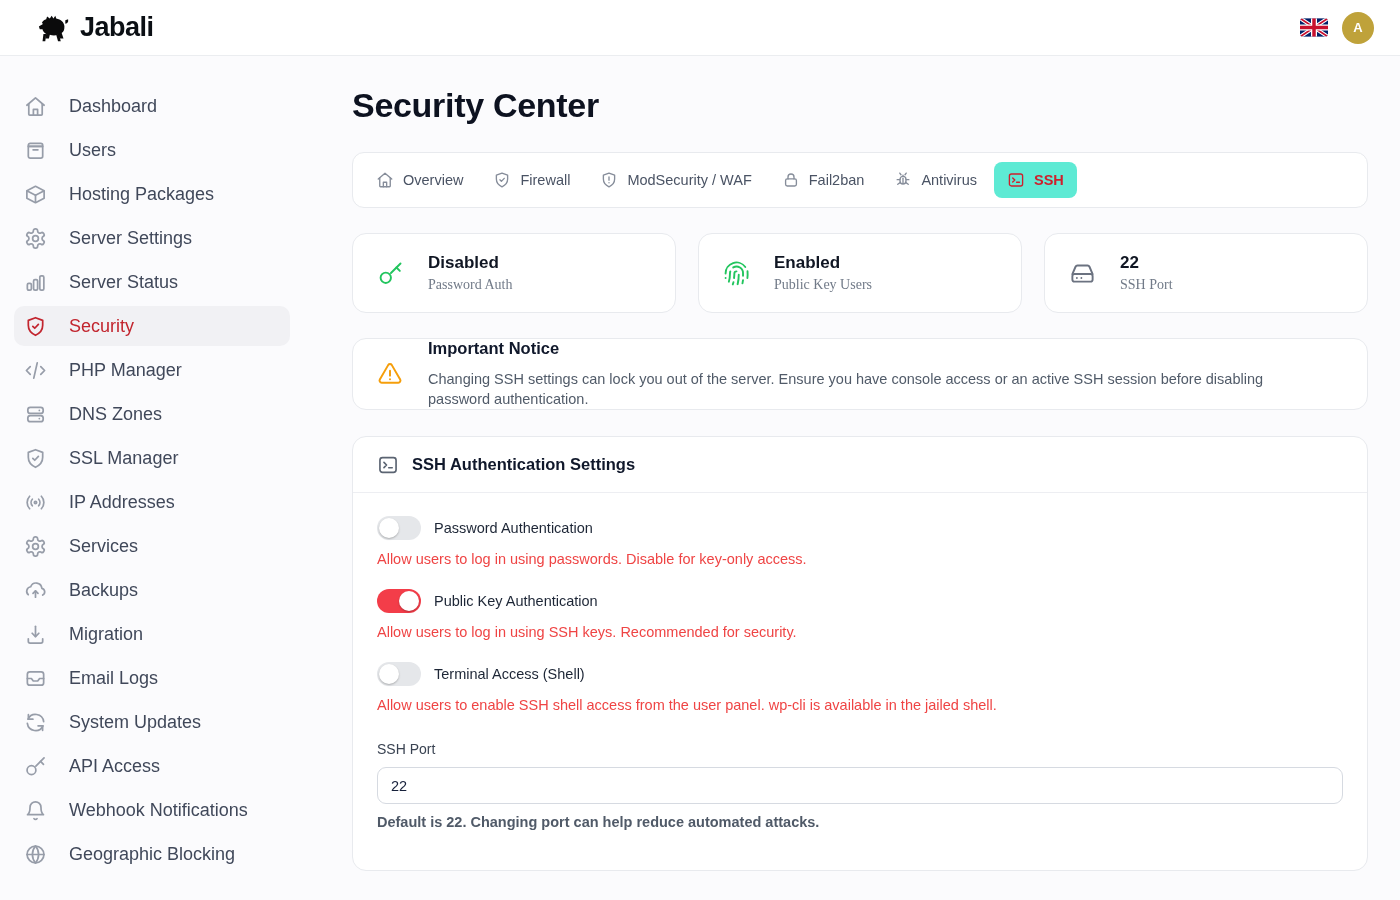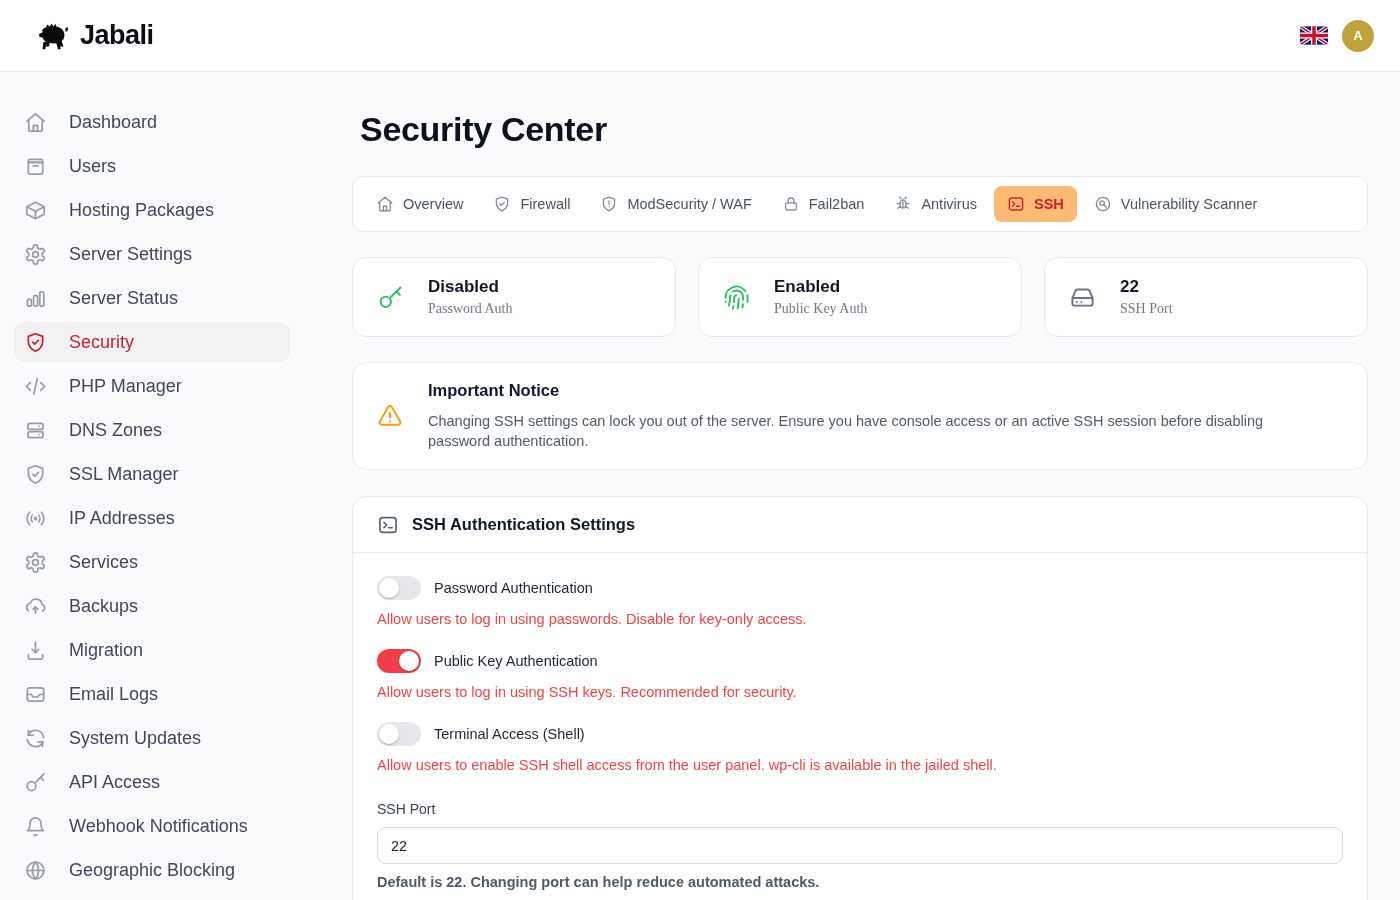--- a/index.html
+++ b/index.html
@@ -4,21 +4,21 @@
 <style>
   * { box-sizing: border-box; }
   html,body { margin:0; padding:0; }
   body {
     width:1400px; height:900px; overflow:hidden;
     background:#fbfbfd; color:#111827;
     font-family:"Liberation Sans","DejaVu Sans",sans-serif;
   }
   
   .topbar {
-    height:72px; background:#fff; border-bottom:1px solid #ebedf0;
+    height:56px; background:#fff; border-bottom:1px solid #ebedf0;
     display:flex; align-items:center; justify-content:space-between;
     padding:0 26px;
   }
   .brand { display:flex; align-items:center; gap:10px; }
   .brand-name { font-size:27px; font-weight:800; letter-spacing:-0.5px; color:#0b0f14; }
   .top-right { display:flex; align-items:center; gap:14px; }
   .flag { width:28px; height:19px; border-radius:3px; overflow:hidden; display:block; cursor:pointer; }
   .avatar {
     width:32px; height:32px; border-radius:50%;
     background:#bfa23a; color:#fff; font-weight:700; font-size:13px;
@@ -30,48 +30,48 @@
   .side-item {
     display:flex; align-items:center; gap:22px;
     height:40px; margin-bottom:4px; padding:0 10px;
     border-radius:10px; color:#40485a; font-size:18px; cursor:pointer;
   }
   .side-ic { display:flex; color:#979da9; }
   .side-ic svg { width:23px; height:23px; }
   .side-item.active { background:#f1f1f4; color:#c2252e; font-weight:500; }
   .side-item.active .side-ic { color:#c2252e; }
   .main { flex:1; min-width:0; padding:30px 32px 0 48px; }
-  .page-title { margin:8px; font-size:34px; font-weight:800; letter-spacing:-0.3px; color:#0d1220; }
+  .page-title { margin:0; font-size:34px; font-weight:800; letter-spacing:-0.3px; color:#0d1220; }
   
   .tabbar {
     margin-top:27px; background:#fff; border:1px solid #e8eaee; border-radius:12px;
     height:56px; display:flex; align-items:center; padding:0 10px; gap:4px;
   }
   .tab {
     display:flex; align-items:center; gap:9px; padding:9px 13px;
     border-radius:8px; font-size:14.5px; color:#4a5364; cursor:pointer; white-space:nowrap;
   }
   .t-ic { display:flex; color:#868d9a; }
   .tab svg { width:18px; height:18px; }
-  .tab.active { background:#fdba74; color:#cf1f2c; font-weight:600; }
+  .tab.active { background:#5eead4; color:#cf1f2c; font-weight:600; }
   .tab.active .t-ic { color:#cf1f2c; }
   
   .stats { display:flex; gap:22px; margin-top:25px; }
   .stat-card {
     flex:1; background:#fff; border:1px solid #e8eaee; border-radius:14px;
     height:80px; display:flex; align-items:center; padding:0 24px; gap:24px;
   }
   .stat-ic { display:flex; }
   .stat-ic svg { width:27px; height:27px; }
   .stat-value { font-size:17px; font-weight:700; color:#101623; }
   .stat-label { font-size:14px; color:#717a88; margin-top:4px;font-family:Liberation Serif, serif; }
   
   .notice {
     margin-top:25px; background:#fff; border:1px solid #e8eaee; border-radius:14px;
-    display:flex; align-items:center; gap:25px; padding:18px 24px;
+    display:flex; align-items:center; gap:25px; padding:0 24px;
   }
   .notice-ic { display:flex; color:#f59e0b; flex-shrink:0; }
   .notice-ic svg { width:26px; height:26px; }
   .notice-title { font-size:16.5px; font-weight:700; color:#10182b; }
   .notice-body { font-size:14.5px; color:#515b69; margin-top:11px; line-height:20px; max-width:890px; }
   
   .panel { margin-top:26px; background:#fff; border:1px solid #e8eaee; border-radius:14px; }
   .panel-head {
     height:56px; display:flex; align-items:center; gap:13px;
     padding:0 24px; border-bottom:1px solid #edeef2;
@@ -383,30 +383,20 @@
         <div class="tab active">
           <span class="t-ic">
             <svg viewBox="0 0 24 24" fill="none" stroke="currentColor" stroke-width="1.8" stroke-linecap="round" stroke-linejoin="round">
               <rect x="3.2" y="4" width="17.6" height="16" rx="2.8"></rect>
               <path d="m7.6 9.2 2.8 2.8-2.8 2.8"></path>
               <path d="M12.8 15h3.8"></path>
             </svg>
           </span>
           <span>SSH</span>
         </div>
-        <div class="tab">
-          <span class="t-ic">
-            <svg viewBox="0 0 24 24" fill="none" stroke="currentColor" stroke-width="1.8" stroke-linecap="round" stroke-linejoin="round">
-              <circle cx="12" cy="12" r="8.8"></circle>
-              <circle cx="10.8" cy="10.8" r="3"></circle>
-              <path d="m13 13 3.2 3.2"></path>
-            </svg>
-          </span>
-          <span>Vulnerability Scanner</span>
-        </div>
       </div>
 
     <div class="stats" id="stats-row">
         <div class="stat-card">
           <span class="stat-ic" style="color:#22c55e">
             <svg viewBox="0 0 24 24" fill="none" stroke="currentColor" stroke-width="1.7" stroke-linecap="round" stroke-linejoin="round">
               <path d="m20.9 3.1-8.5 8.5"></path>
               <path d="m17.3 6.7 3 3"></path>
               <circle cx="7.8" cy="15.8" r="4.6"></circle>
             </svg>
@@ -425,21 +415,21 @@
               <path d="M9.1 6.6A5.8 5.8 0 0 1 17.8 12v2"></path>
               <path d="M12 10.1a1.9 1.9 0 0 0-1.9 1.9 34 34 0 0 1-.3 4"></path>
               <path d="M14 13.1a37 37 0 0 1-1 8.4"></path>
               <path d="M17.3 20.8c.1-.6.4-2.2.5-2.9"></path>
               <path d="M2.3 16h.01"></path>
               <path d="M8.7 21.7c.2-.6.5-1.3.6-2"></path>
             </svg>
           </span>
           <span>
             <div class="stat-value">Enabled</div>
-            <div class="stat-label">Public Key Auth</div>
+            <div class="stat-label">Public Key Users</div>
           </span>
         </div>
         <div class="stat-card">
           <span class="stat-ic" style="color:#6b7280">
             <svg viewBox="0 0 24 24" fill="none" stroke="currentColor" stroke-width="1.7" stroke-linecap="round" stroke-linejoin="round">
               <path d="M3 12.5 5.8 6a1.9 1.9 0 0 1 1.7-1.1h9a1.9 1.9 0 0 1 1.7 1.1L21 12.5"></path>
               <rect x="3" y="12.5" width="18" height="6.7" rx="1.9"></rect>
               <path d="M7 16h.01"></path>
               <path d="M11 16h.01"></path>
             </svg>

